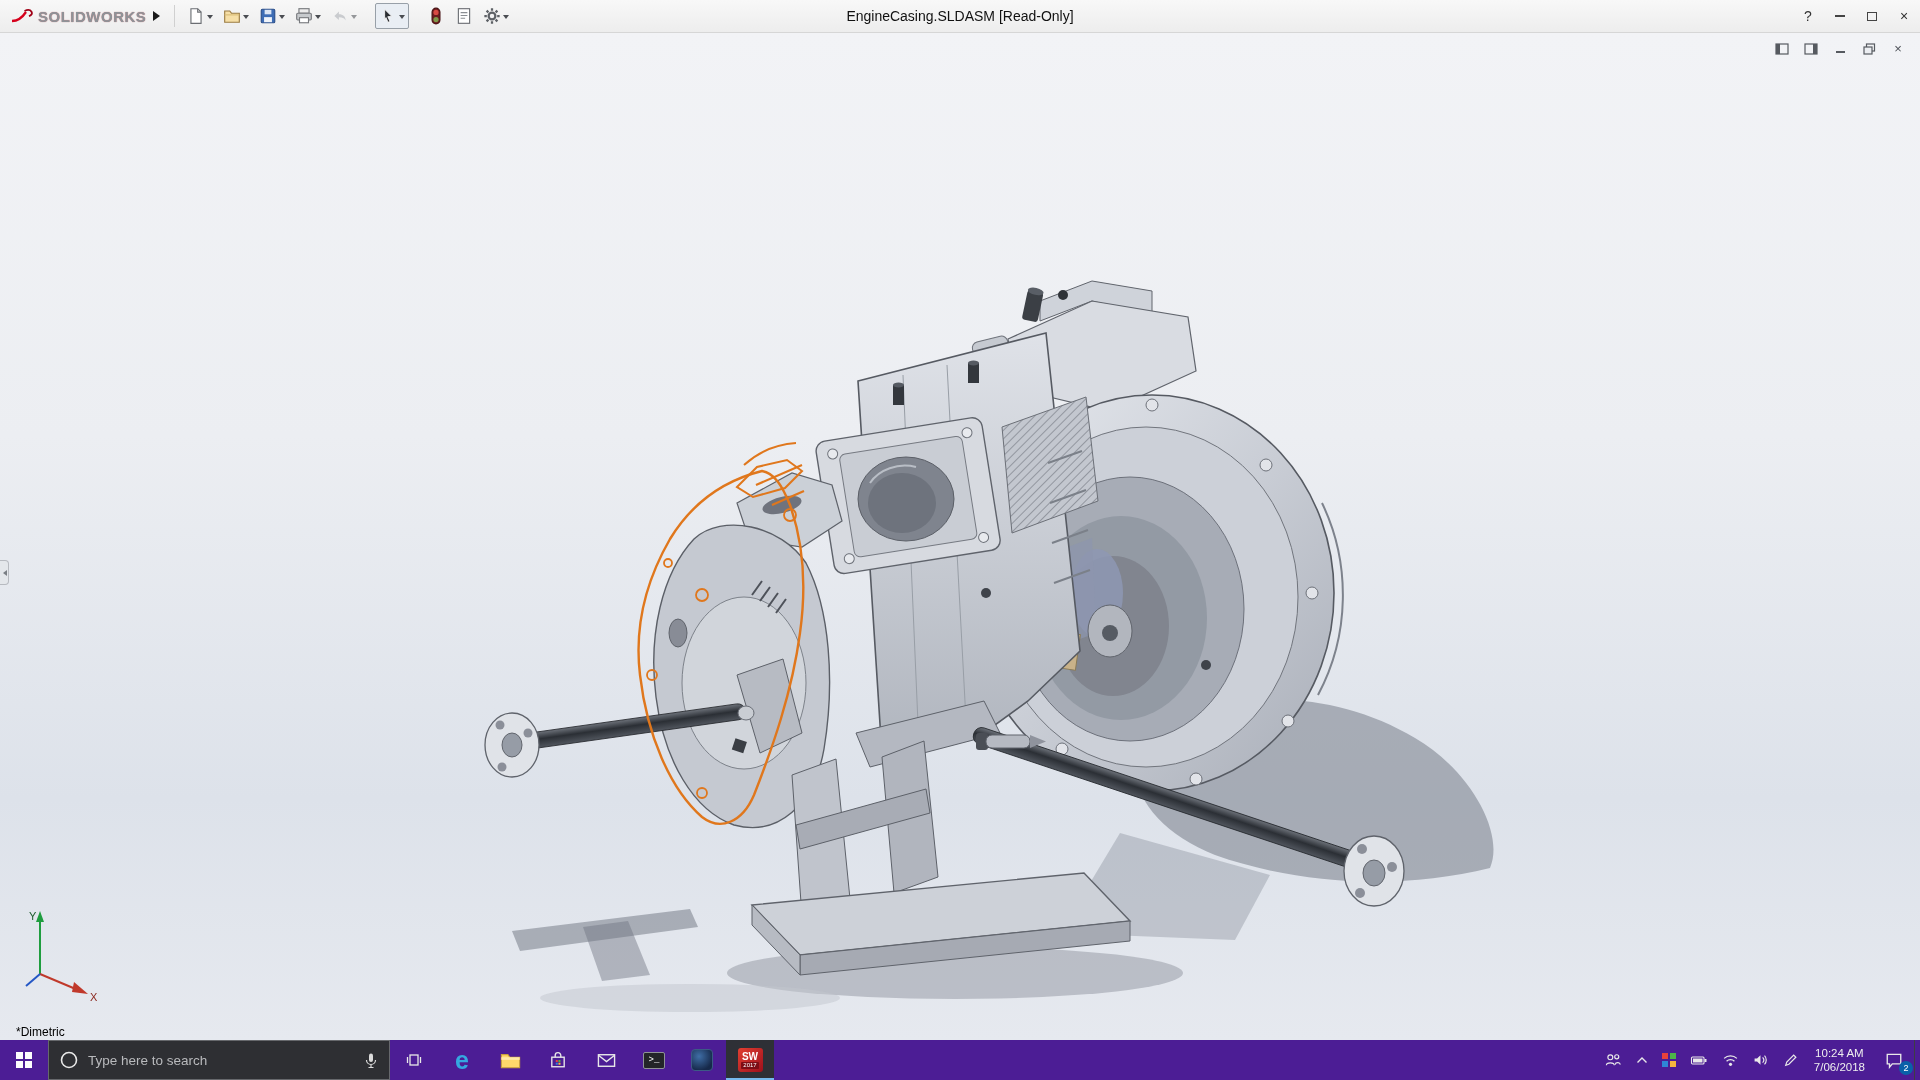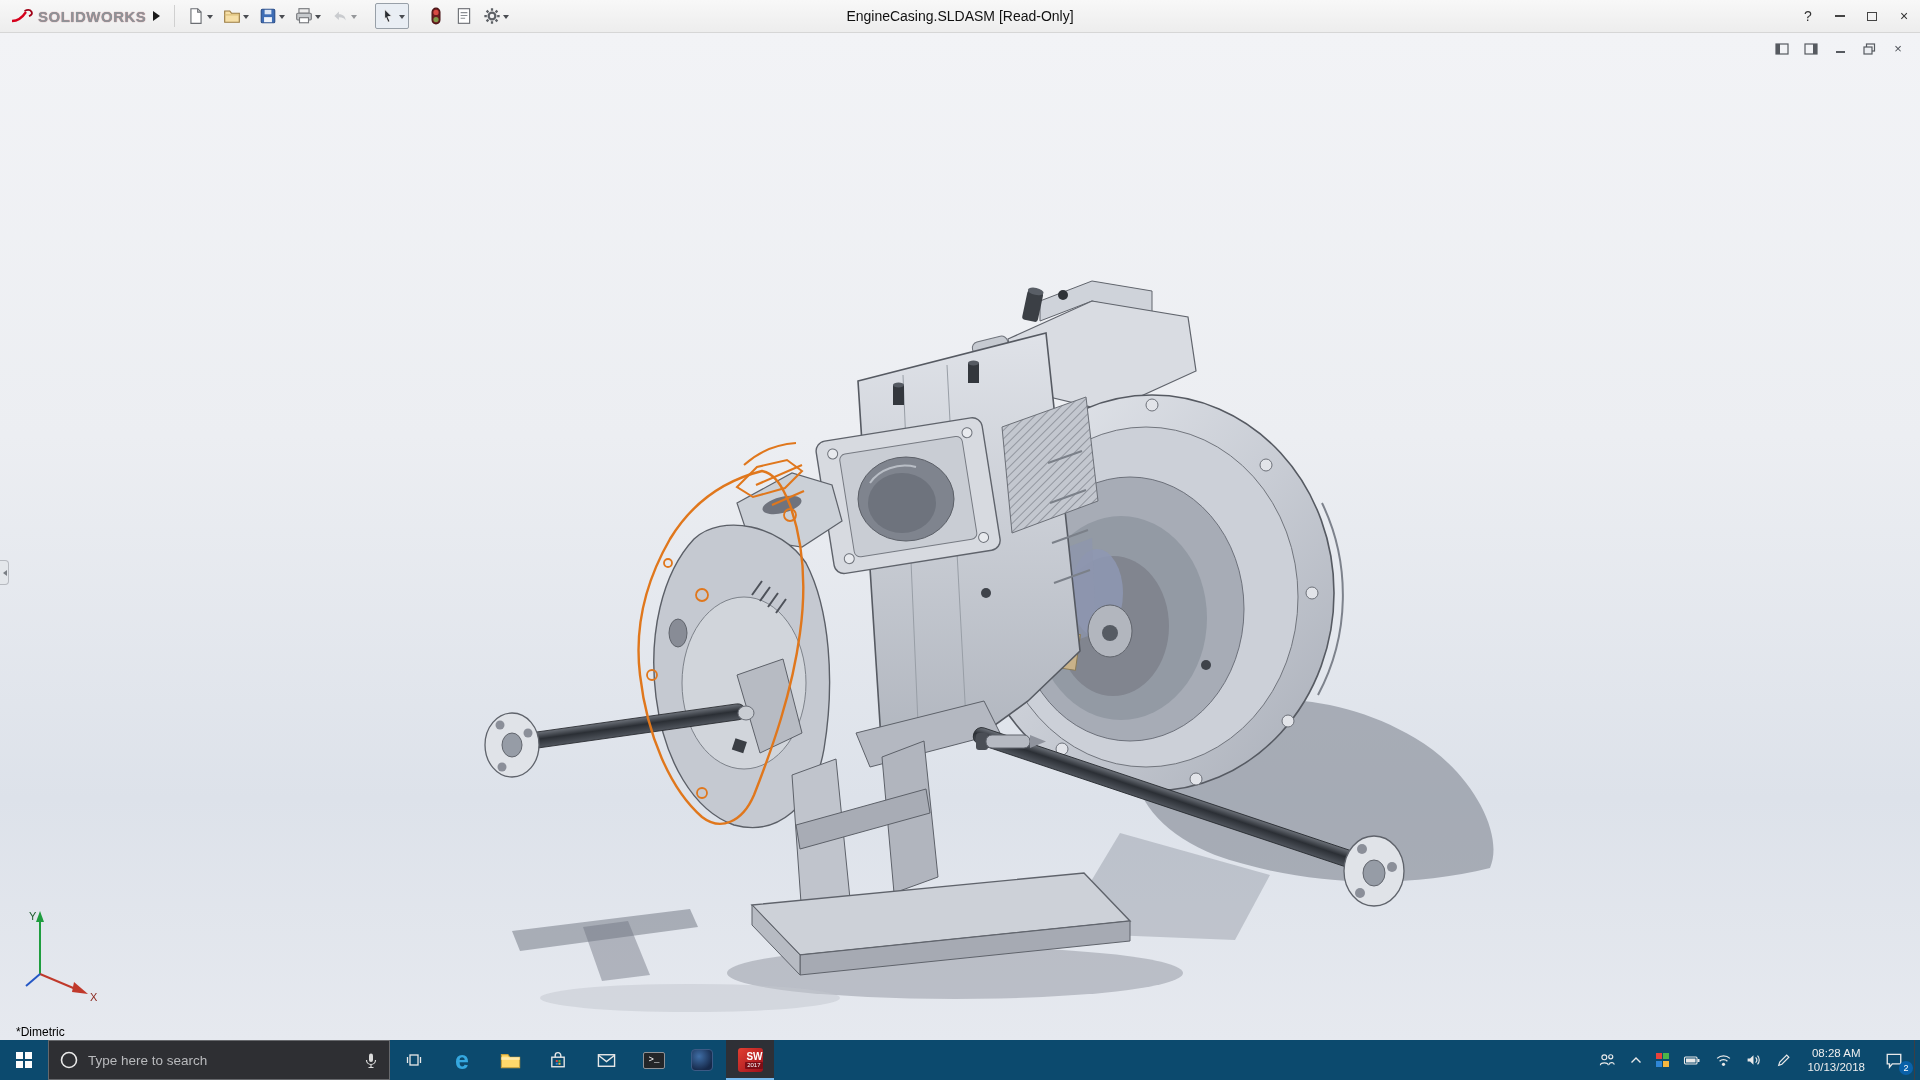--- a/index.html
+++ b/index.html
@@ -40,38 +40,38 @@
   .docbtn { width:20px; height:17px; display:flex; align-items:center; justify-content:center;
             color:#4d5158; font-size:13px; cursor:pointer; }
   .collapsed-tab { position:absolute; left:0; top:527px; width:9px; height:25px;
                    background:#e4e7eb; border:1px solid #b7bac0; border-left:none;
                    border-radius:0 4px 4px 0; cursor:pointer; display:flex; align-items:center; justify-content:center; }
   .collapsed-tab::after { content:""; border:3px solid transparent; border-right:4px solid #7a7e84; margin-right:2px; }
   .triad { position:absolute; left:16px; bottom:36px; }
   .orientation { position:absolute; left:16px; bottom:1px; font-size:12px; color:#000; }
 
   
-  .taskbar { position:absolute; bottom:0; left:0; right:0; height:40px; background:#0c4a6e;
+  .taskbar { position:absolute; bottom:0; left:0; right:0; height:40px; background:#4c1d95;
              display:flex; align-items:stretch; color:#eee; z-index:40; }
   .tb-btn { width:48px; display:flex; align-items:center; justify-content:center; cursor:pointer; position:relative; }
   .tb-btn.active { background:#2e3036; box-shadow:inset 0 -2px 0 #76b9ed; }
   .win-logo { display:grid; grid-template-columns:7px 7px; grid-template-rows:7px 7px; gap:1.5px; }
   .win-logo span { background:#fdfdfd; }
   .search { width:342px; background:#2e2f33; border:1px solid #66686c; display:flex; align-items:center;
             padding:0 10px; gap:9px; }
   .search input { flex:1; background:transparent; border:none; outline:none; color:#ddd; font-size:13.5px;
                   font-family:"Liberation Sans", sans-serif; }
   .search input::placeholder { color:#b9babd; }
   .edge-e { color:#35a8e0; font-weight:bold; font-size:25px; line-height:1; }
   .cmd-box { width:22px; height:17px; background:#232528; border:1px solid #8f9297; border-radius:2px;
              color:#fff; font-size:9px; display:flex; align-items:center; justify-content:center; font-family:"Liberation Mono", monospace; }
   .blue-app { width:22px; height:22px; border-radius:4px;
               background:radial-gradient(circle at 35% 32%, #3f6ea6, #16294a 75%); border:1px solid #3c5a85; }
   .sw-badge { width:25px; height:24px; border-radius:3px; background:linear-gradient(135deg,#e23f31,#9d101c);
-              color:#fff; display:flex; flex-direction:column; align-items:flex-end; justify-content:center; }
+              color:#fff; display:flex; flex-direction:column; align-items:center; justify-content:center; }
   .sw-badge .sw-l { font-size:10px; font-weight:bold; line-height:11px; }
   .sw-badge .sw-y { font-size:6px; line-height:7px; background:#7c0d15; padding:0 2px; border-radius:1px; }
   .tray { margin-left:auto; display:flex; align-items:stretch; }
   .tray-btn { padding:0 7px; display:flex; align-items:center; justify-content:center; cursor:pointer; position:relative; }
   .tray-app { display:grid; grid-template-columns:6px 6px; grid-template-rows:6px 6px; gap:1.5px; }
   .tray-app i:nth-child(1){background:#e8423c} .tray-app i:nth-child(2){background:#4db449}
   .tray-app i:nth-child(3){background:#2f86d6} .tray-app i:nth-child(4){background:#f5b63f}
   .clock { display:flex; flex-direction:column; justify-content:center; align-items:center;
            font-size:11.5px; line-height:14px; padding:0 9px; cursor:pointer; }
   .badge { position:absolute; right:1px; bottom:5px; min-width:14px; height:14px; border-radius:8px;
@@ -493,22 +493,22 @@
           <path d="M1.5 5 v3 h2.3 L7 11 V2 L3.8 5 z" fill="#e9e9e9"></path>
           <path d="M9 4 a3.6 3.6 0 0 1 0 5 M10.8 2.4 a6 6 0 0 1 0 8.2" fill="none" stroke="#e9e9e9" stroke-width="1.1"></path>
         </svg>
       </div>
       <div class="tray-btn">
         <svg class="ticon" width="15" height="15" viewBox="0 0 14 14">
           <path d="M2.5 11.5 l1-3 6.5-6.5 2 2 -6.5 6.5 z" fill="none" stroke="#e9e9e9" stroke-width="1.1"></path>
         </svg>
       </div>
       <div class="clock">
-        <span>08:28 AM</span>
-        <span>10/13/2018</span>
+        <span>10:24 AM</span>
+        <span>7/06/2018</span>
       </div>
       <div class="tray-btn" style="width:40px">
         <svg class="ticon" width="18" height="17" viewBox="0 0 16 15">
           <path d="M2 2 h12 v8.5 h-7.5 L4 13.5 v-3 H2 z" fill="none" stroke="#e9e9e9" stroke-width="1.2"></path>
         </svg>
         <span class="badge">2</span>
       </div>
       <div class="show-desktop"></div>
     </div>
   </div>

